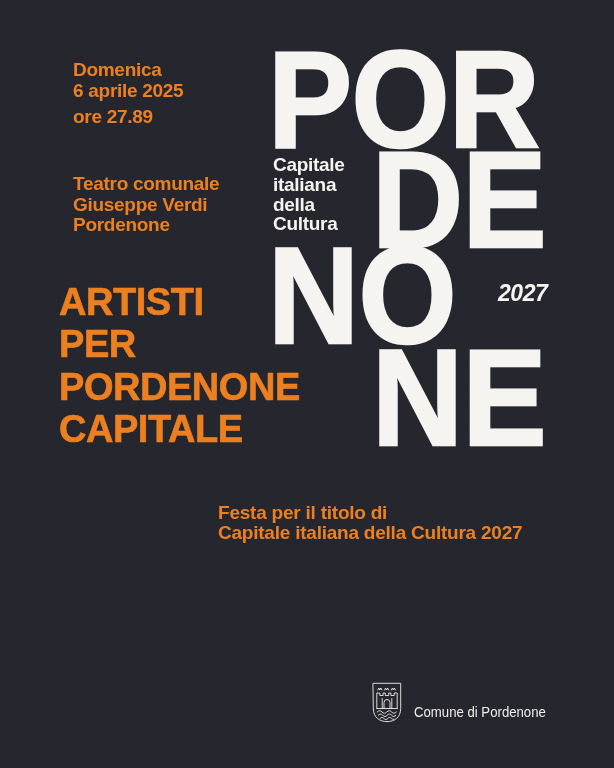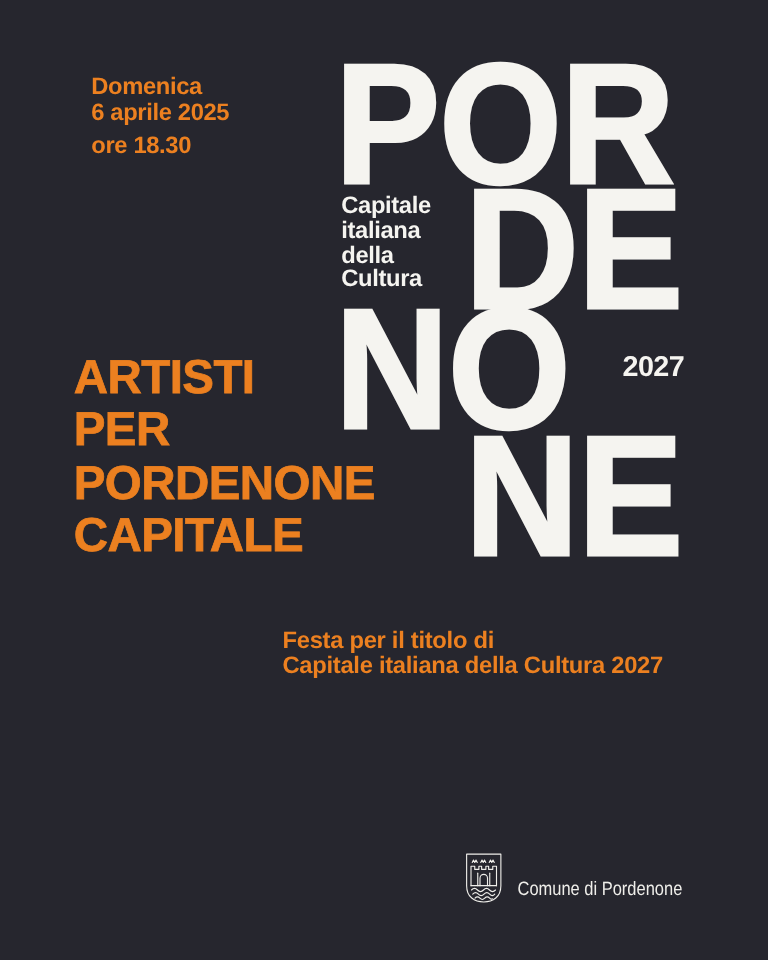--- a/index.html
+++ b/index.html
@@ -43,39 +43,38 @@
   
   .capitale{
     position:absolute;left:273px;top:155px;
     color:#f5f4f0;font-weight:bold;
     font-size:19px;line-height:19.8px;letter-spacing:-0.015em;
     white-space:pre-line;
   }
   .year{
     position:absolute;left:498px;top:282px;
     color:#f5f4f0;font-weight:bold;
-    font-size:23px;line-height:1;letter-spacing:-0.02em;
+    font-size:23px;line-height:1;letter-spacing:-0.02em;font-style:italic;
   }
 
   
   .headline{
     position:absolute;left:59px;top:281px;
     color:#ec8020;font-weight:bold;
     font-size:38px;line-height:42.3px;letter-spacing:-0.012em;
     -webkit-text-stroke:0.6px #ec8020;
     white-space:pre-line;
   }
 
   
   .festa{
     position:absolute;left:218px;
     color:#ec8020;font-weight:bold;
     font-size:19px;line-height:20px;letter-spacing:-0.012em;
     white-space:pre-line;
-    margin-left:8px;
   }
   .festa.p1{top:503px;}
   .festa.p2{top:573px;}
 
   
   .crest{position:absolute;left:372px;top:682px;width:30px;height:41px;}
   .crest svg{display:block;width:30px;height:41px;}
   .footer-label{
     position:absolute;left:414px;top:704px;
     color:#efeeea;font-weight:normal;
@@ -84,21 +83,24 @@
     white-space:nowrap;
   }
 </style>
 </head>
 <body>
 
 <div class="poster">
 
   <div class="info p1">Domenica
 6 aprile 2025</div>
-  <div class="info p2">ore 18.30</div>
+  <div class="info p2">ore 27.89</div>
+  <div class="info p3">Teatro comunale
+Giuseppe Verdi
+Pordenone</div>
 
   <div class="bigrow row-por">POR</div>
   <div class="bigrow row-de">DE</div>
   <div class="bigrow row-no">NO</div>
   <div class="bigrow row-ne">NE</div>
 
   <div class="capitale">Capitale
 italiana
 della
 Cultura</div>

